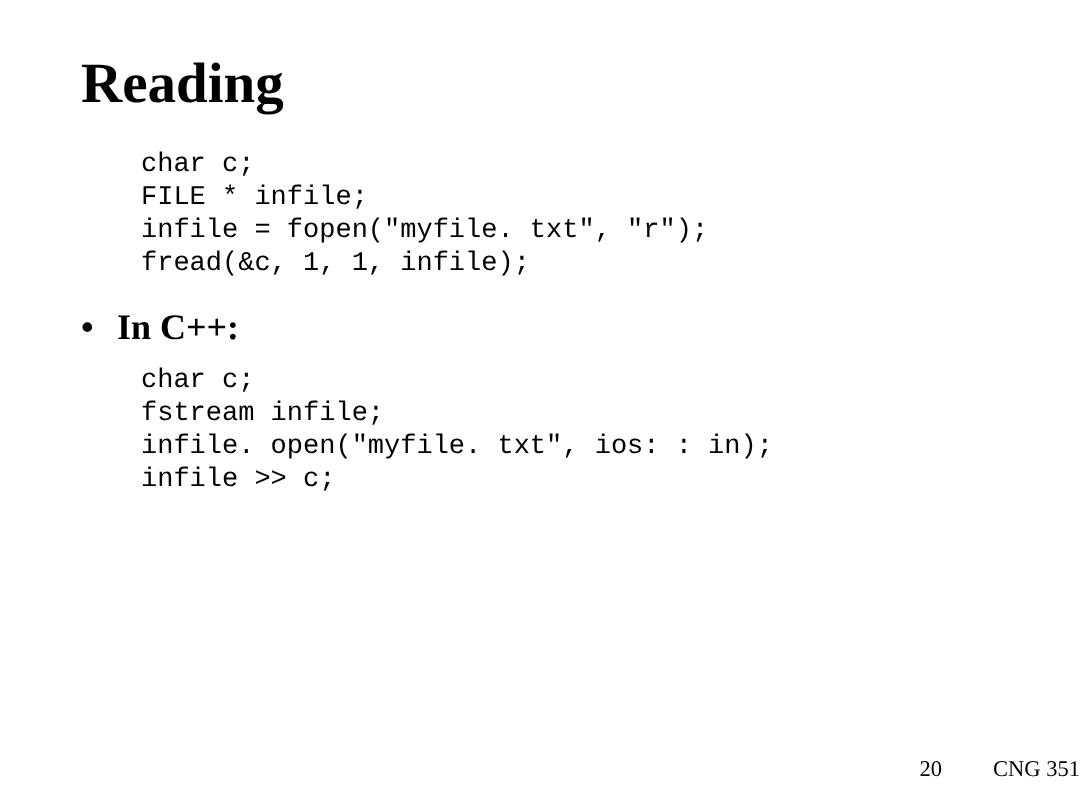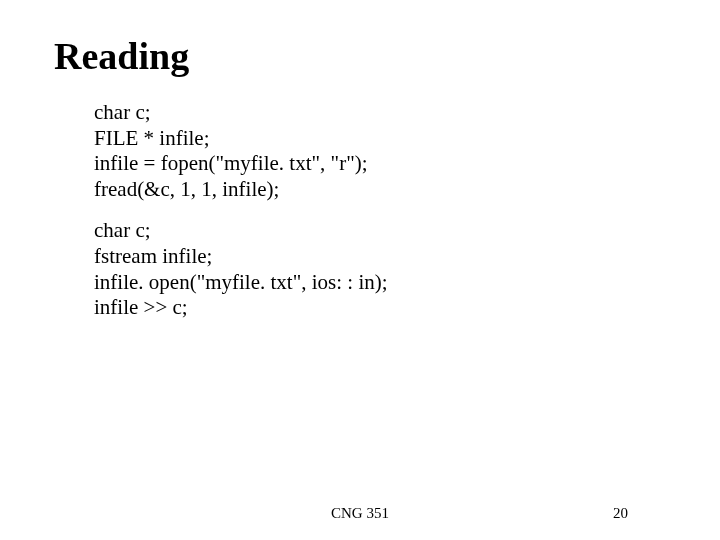--- a/index.html
+++ b/index.html
@@ -38,32 +38,32 @@
   }
   ul.top > li::before {
     content: "•";
     position: absolute;
     left: 4px;
     top: 0;
     font-size: 24px;
   }
   .bold { font-weight: bold; }
   .codeblock {
-    font-family: Liberation Serif, serif;
-    font-size: 21px;
+    font-family: Liberation Mono, monospace;
+    font-size: 18px;
     line-height: 1.22;
     white-space: pre;
     margin: 10px 0 16px 44px;
   }
   .footer-center {
     position: absolute;
     bottom: 18px;
     left: 0;
     width: 720px;
-    text-align: center;
+    text-align: right;
     font-size: 15px;
   }
   .footer-right {
     position: absolute;
     bottom: 18px;
     right: 52px;
     font-size: 15px;
   }
 </style>
 </head>
@@ -74,20 +74,23 @@
   <div class="title">Reading</div>
 
   <ul class="top">
   </ul>
 
   <div class="codeblock">char c;
 FILE * infile;
 infile = fopen("myfile. txt", "r");
 fread(&amp;c, 1, 1, infile);</div>
 
+  <ul class="top">
+    <li class="bold">In C++:</li>
+  </ul>
 
   <div class="codeblock">char c;
 fstream infile;
 infile. open("myfile. txt", ios: : in);
 infile &gt;&gt; c;</div>
 
   <div class="footer-center">CNG 351</div>
   <div class="footer-right">20</div>
 
 </div>

